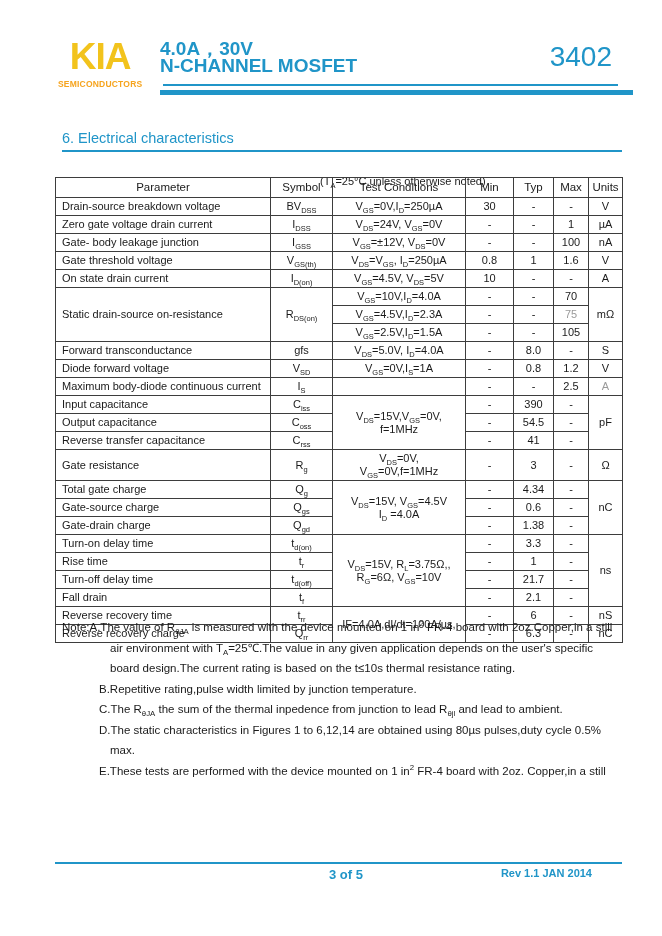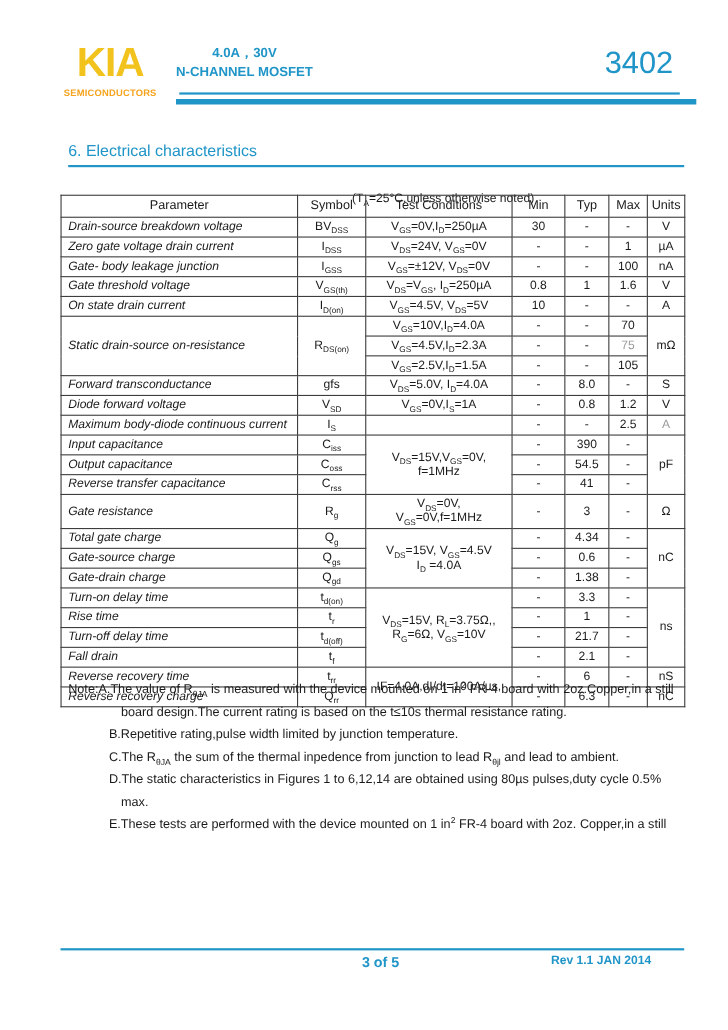--- a/index.html
+++ b/index.html
@@ -5,41 +5,41 @@
   * { margin:0; padding:0; box-sizing:border-box; }
   html,body { background:#fff; }
   .page {
     position:relative; width:662px; height:936px; background:#fff;
     font-family:"Liberation Sans", sans-serif; color:var(--text); overflow:hidden;
   }
   
   .logo { position:absolute; left:58px; top:38px; text-align:center; }
   .logo-kia { font-size:37px; font-weight:700; color:var(--yellow); letter-spacing:-1px; line-height:1; }
   .logo-sub { font-size:8.5px; font-weight:700; color:var(--orange); letter-spacing:0.2px; margin-top:4px; }
-  .subtitle { position:absolute; left:160px; top:40px; color:var(--blue); font-weight:700; font-size:12px; line-height:17px;text-align:center; }
+  .subtitle { position:absolute; left:160px; top:40px; color:var(--blue); font-weight:700; font-size:19px; line-height:17px; }
   .partnum { position:absolute; left:480px; top:42px; width:132px; text-align:right; color:var(--blue); font-size:28px; line-height:1.1; }
   .hline { position:absolute; background:var(--blue); }
   .hline.thin  { left:163px; top:84px; width:455px; height:2px; }
   .hline.thick { left:160px; top:90px; width:473px; height:5px; }
   
   .section-title {
     position:absolute; left:62px; top:130px; width:560px;
     color:var(--blue); font-size:14.5px; padding-bottom:4px;
     border-bottom:2px solid var(--blue);
   }
   .table-note { position:absolute; left:320px; top:175px; width:302px; font-size:11px; }
   
   .ec-table { position:absolute; left:55px; top:177px; border-collapse:collapse; font-size:11px; table-layout:fixed; }
   .ec-table td, .ec-table th {
     border:1px solid var(--border); text-align:center; height:18px;
     padding:0 2px; line-height:1.15; vertical-align:middle; font-weight:400;
     overflow:hidden; white-space:nowrap;
   }
   .ec-table th { font-size:11.5px; height:20px; }
-  .ec-table td.param { text-align:left; padding-left:6px;font-style:italic; }
+  .ec-table td.param { text-align:left; padding-left:6px; }
   .ec-table td.gray { color:var(--gray); }
   .ec-table tr.tall td { height:31px; }
   sub { font-size:0.68em; line-height:0; }
   sup { font-size:0.68em; line-height:0; }
   
   .notes { position:absolute; left:62px; top:617px; width:568px; font-size:11.5px; }
   .notes div { line-height:20.5px; white-space:nowrap; }
   .notes .ind0 { margin-left:0; }
   .notes .ind1 { margin-left:37px; }
   .notes .ind2 { margin-left:48px; }
@@ -287,20 +287,21 @@
           <td>-</td>
           <td>6.3</td>
           <td>-</td>
           <td>nC</td>
         </tr>
       </tbody>
   </table>
 
   <div class="notes" id="notes">
       <div class="ind0">Note:A.The value of R<sub>θJA</sub> is measured with the device mounted on 1 in<sup>2</sup> FR-4 board with 2oz.Copper,in a still</div>
+      <div class="ind2">air environment with T<sub>A</sub>=25℃.The value in any given application depends on the user's specific</div>
       <div class="ind2">board design.The current rating is based on the t≤10s thermal resistance rating.</div>
       <div class="ind1">B.Repetitive rating,pulse width limited by junction temperature.</div>
       <div class="ind1">C.The R<sub>θJA</sub>  the sum of the thermal inpedence from junction to lead R<sub>θjl</sub> and lead to ambient.</div>
       <div class="ind1">D.The static characteristics in Figures 1 to 6,12,14 are obtained using 80µs pulses,duty cycle 0.5%</div>
       <div class="ind2">max.</div>
       <div class="ind1">E.These tests are performed with the device mounted on 1 in<sup>2</sup> FR-4 board with 2oz. Copper,in a still</div>
     </div>
 
   <div class="footer-line"></div>
   <div class="footer-page">3 of 5</div>

